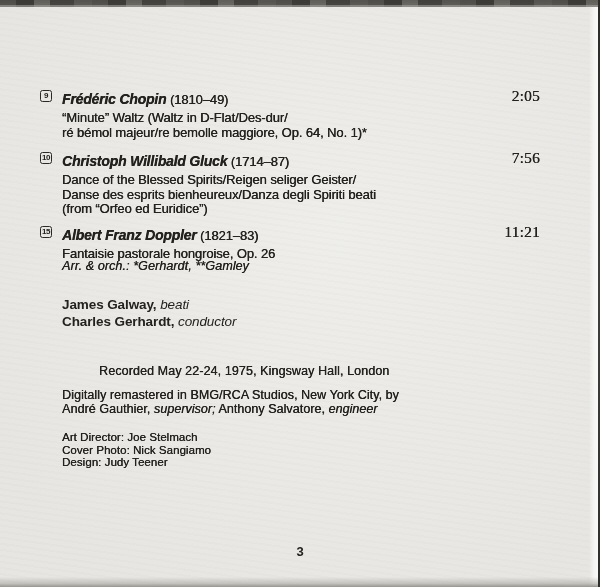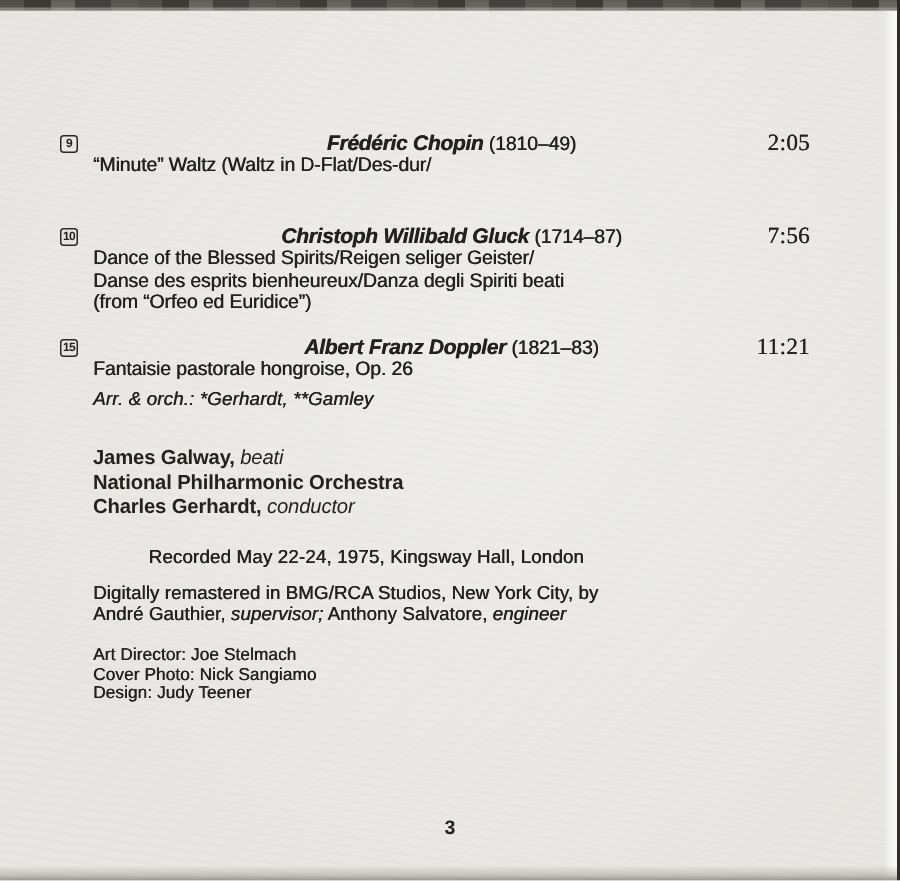--- a/index.html
+++ b/index.html
@@ -78,21 +78,21 @@
     text-align: center;
     letter-spacing: -0.5px;
     text-shadow: none;
   }
   .trackbody {
     margin-left: 22px;
     font-size: 13px;
     line-height: 14.6px;
     letter-spacing: -0.1px;
   }
-  .composer-line { white-space: nowrap; line-height: 14px; text-align: center; }
+  .composer-line { white-space: nowrap; line-height: 23px; }
   .composer {
     font-weight: bold;
     font-style: italic;
     font-size: 14px;
     letter-spacing: -0.2px;
   }
   .dates { font-size: 13px; }
   .duration {
     position: absolute;
     right: 0;
@@ -178,20 +178,21 @@
   <div class="track track-0">
     <div class="tracknum">
       <span>9</span>
     </div>
     <div class="trackbody">
       <div class="composer-line">
         <span class="composer">Frédéric Chopin</span>
         <span class="dates">(1810–49)</span>
       </div>
       <div>“Minute” Waltz (Waltz in D-Flat/Des-dur/</div>
+      <div>ré bémol majeur/re bemolle maggiore, Op. 64, No. 1)*</div>
     </div>
     <div class="duration">2:05</div>
   </div>
 
   <div class="track track-1">
     <div class="tracknum">
       <span>10</span>
     </div>
     <div class="trackbody">
       <div class="composer-line">
@@ -220,24 +221,20 @@
   </div>
 
   <div class="arr-note">Arr. &amp; orch.: *Gerhardt, **Gamley</div>
 
   <div class="performers">
     <div>
       <span class="performer-name">James Galway,</span>
       <span class="performer-role">beati</span>
     </div>
     <div>
-      <span class="performer-name">National Philharmonic Orchestra</span>
-      <span class="performer-role"></span>
-    </div>
-    <div>
       <span class="performer-name">Charles Gerhardt,</span>
       <span class="performer-role">conductor</span>
     </div>
   </div>
 
   <div class="recording-line">Recorded May 22-24, 1975, Kingsway Hall, London</div>
 
   <div class="remaster-block">
     <div>Digitally remastered in BMG/RCA Studios, New York City, by</div>
     <div>

